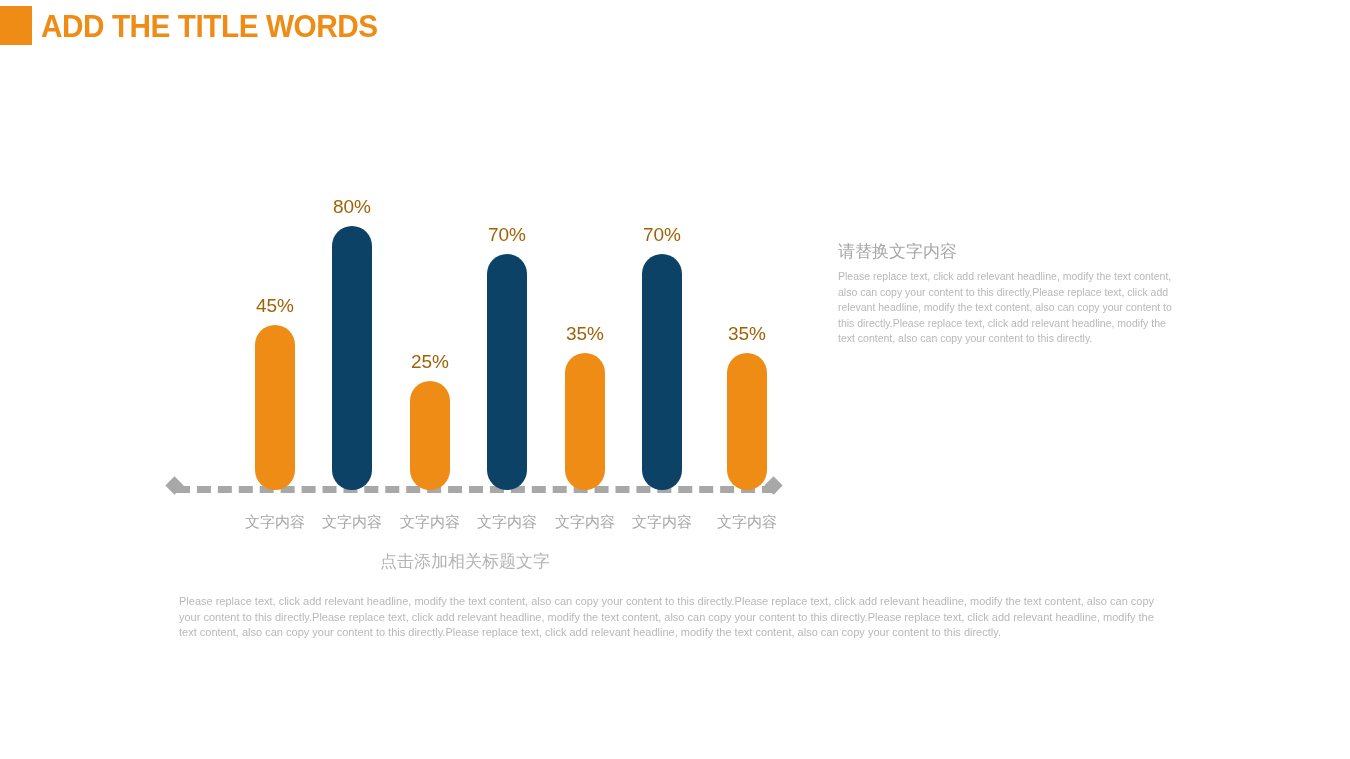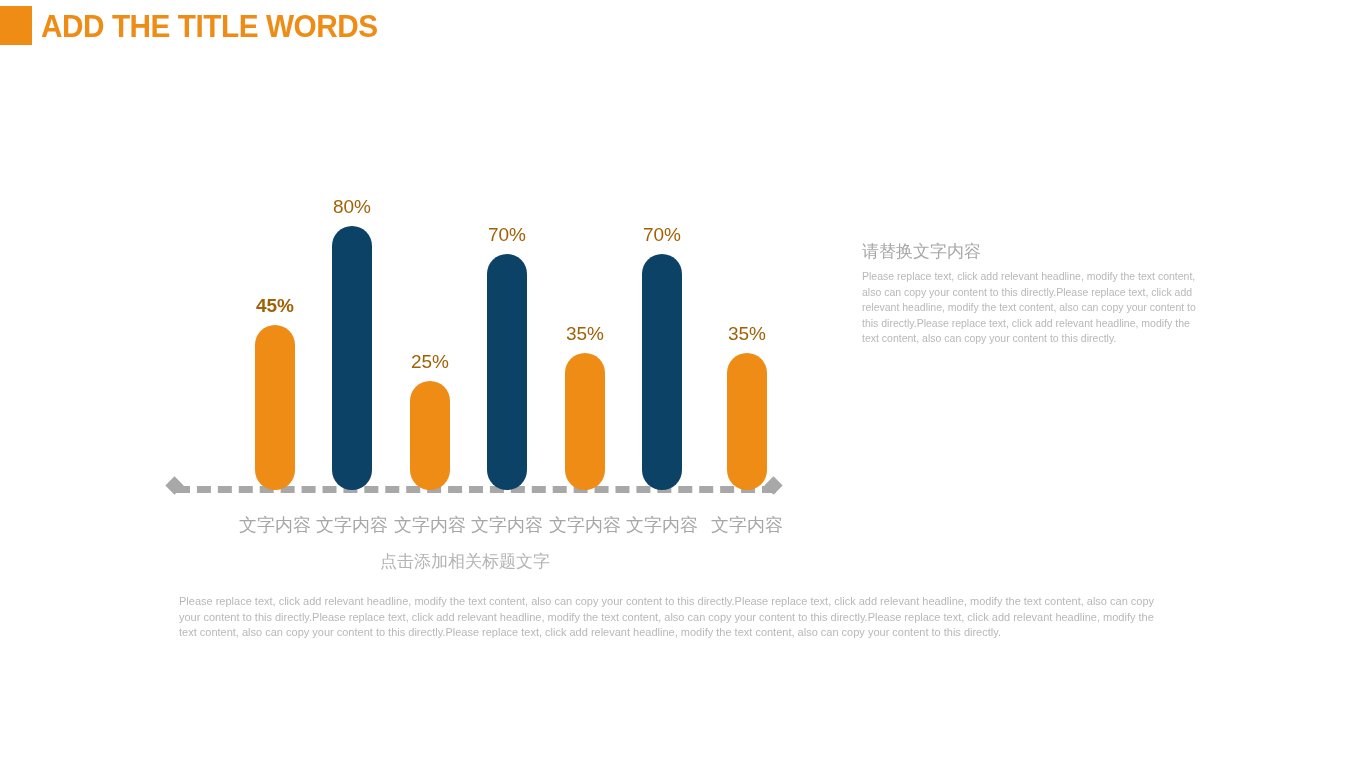--- a/index.html
+++ b/index.html
@@ -112,39 +112,39 @@
     left: 176px;
     top: 513px;
     width: 610px;
     height: 26px;
   }
   .cat-label {
     position: absolute;
     top: 0;
     width: 88px;
     text-align: center;
-    font-size: 18px;
+    font-size: 15px;
     color: #a6a6a6;
     font-family: "DejaVu Sans", "Liberation Sans", sans-serif;
   }
 
   #chart-caption {
     position: absolute;
     left: 380px;
     top: 550px;
     width: 500px;
     font-size: 17px;
     color: #b3b3b3;
     font-family: "DejaVu Sans", "Liberation Sans", sans-serif;
   }
 
   
   #side-panel {
     position: absolute;
-    left: 862px;
+    left: 838px;
     top: 240px;
     width: 334px;
   }
   #side-heading {
     font-size: 17px;
     color: #a6a6a6;
     font-family: "DejaVu Sans", "Liberation Sans", sans-serif;
     margin: 0 0 6px 0;
     font-weight: normal;
   }
@@ -176,21 +176,21 @@
   <div id="page-title">ADD THE TITLE WORDS</div>
 </div>
 
 <div id="chart-area">
   <div id="axis-line"></div>
   <div class="axis-cap" id="axis-cap-left"></div>
   <div class="axis-cap" id="axis-cap-right"></div>
   <div id="bars">
       <div class="bar-slot" style="left: 60px; height: 205.35px;">
         <div class="bar-shape orange" style="height: 165.35px;"></div>
-        <div class="bar-value" style="bottom: 173.35px; font-weight: bold;">45%</div>
+        <div class="bar-value" style="bottom: 173.35px;">45%</div>
       </div>
       <div class="bar-slot" style="left: 137px; height: 304.4px;">
         <div class="bar-shape blue" style="height: 264.4px;"></div>
         <div class="bar-value" style="bottom: 272.4px;">80%</div>
       </div>
       <div class="bar-slot" style="left: 215px; height: 148.75px;">
         <div class="bar-shape orange" style="height: 108.75px;"></div>
         <div class="bar-value" style="bottom: 116.75px;">25%</div>
       </div>
       <div class="bar-slot" style="left: 292px; height: 276.1px;">

